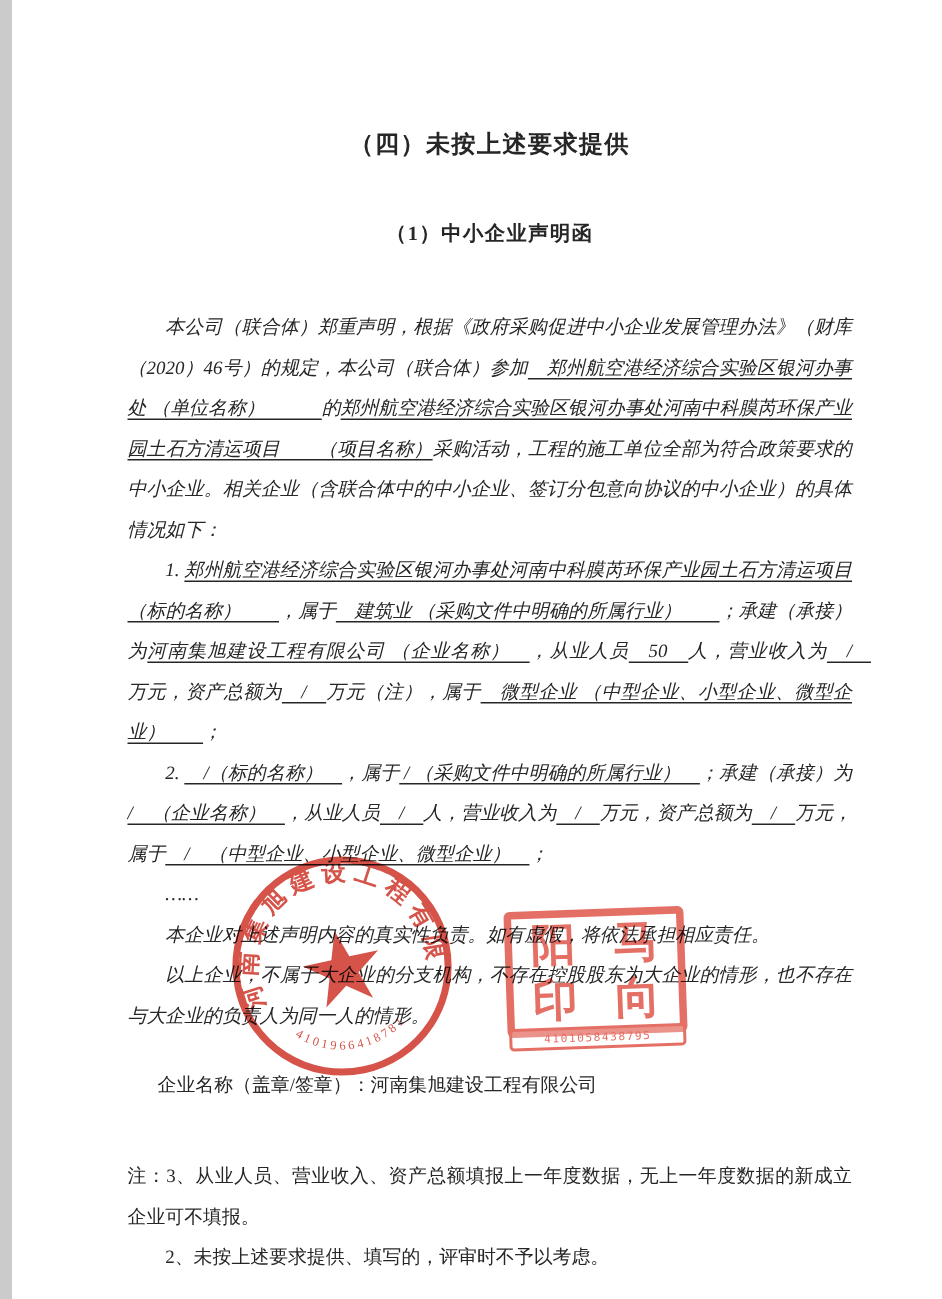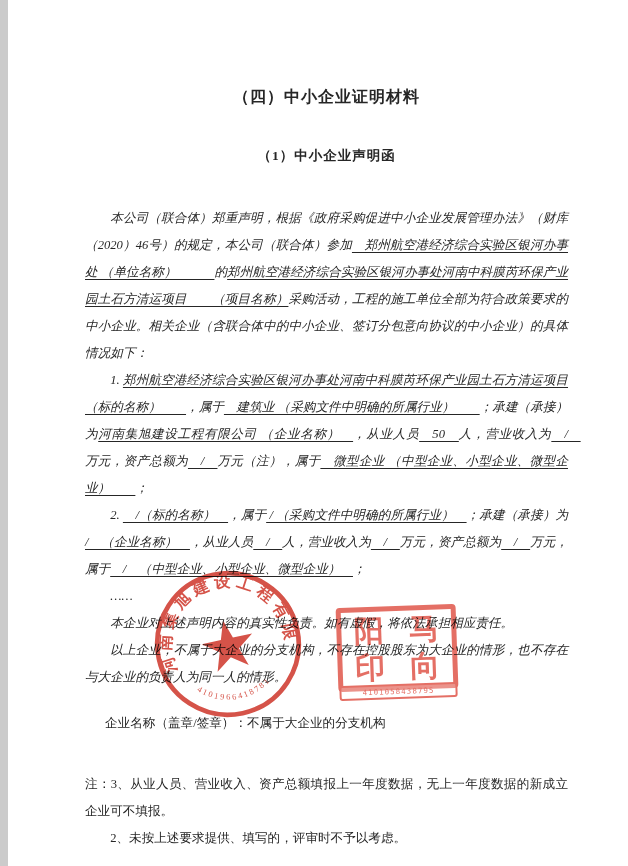--- a/index.html
+++ b/index.html
@@ -46,34 +46,34 @@
     font-family:"DejaVu Sans Mono","Liberation Mono",monospace;color:#e0564a;background:rgba(255,255,255,.25);
   }
 </style>
 </head>
 <body>
 
 <div class="page">
   <div class="edge-strip"></div>
 
   <div class="content">
-    <div class="doc-title">（四）中小企业证明材料</div>
+    <div class="doc-title">（四）未按上述要求提供</div>
     <div class="doc-subtitle">（1）中小企业声明函</div>
 
     <div class="body-text">
         <div class="para indent"><span>本公司（联合体）郑重声明，根据《政府采购促进中小企业发展管理办法》（财库（2020）46号）的规定，本公司（联合体）参加</span><span class="u">　郑州航空港经济综合实验区银河办事处 （单位名称）　　　</span><span>的</span><span class="u">郑州航空港经济综合实验区银河办事处河南中科膜芮环保产业园土石方清运项目　　（项目名称）</span><span>采购活动，工程的施工单位全部为符合政策要求的中小企业。相关企业（含联合体中的中小企业、签订分包意向协议的中小企业）的具体情况如下：</span></div>
         <div class="para indent"><span>1. </span><span class="u">郑州航空港经济综合实验区银河办事处河南中科膜芮环保产业园土石方清运项目（标的名称）　　</span><span>，属于</span><span class="u">　建筑业 （采购文件中明确的所属行业）　　</span><span>；承建（承接）为</span><span class="u">河南集旭建设工程有限公司 （企业名称）　</span><span>，从业人员</span><span class="u">　50　</span><span>人，营业收入为</span><span class="u">　/　</span><span>万元，资产总额为</span><span class="u">　/　</span><span>万元（注），属于</span><span class="u">　微型企业 （中型企业、小型企业、微型企业）　　</span><span>；</span></div>
         <div class="para indent"><span>2. </span><span class="u">　/（标的名称）　</span><span>，属于</span><span class="u"> / （采购文件中明确的所属行业）　</span><span>；承建（承接）为</span><span class="u"> /　（企业名称）　</span><span>，从业人员</span><span class="u">　/　</span><span>人，营业收入为</span><span class="u">　/　</span><span>万元，资产总额为</span><span class="u">　/　</span><span>万元，属于</span><span class="u">　/　（中型企业、小型企业、微型企业）　</span><span>；</span></div>
         <div class="para indent"><span>……</span></div>
         <div class="para indent"><span>本企业对上述声明内容的真实性负责。如有虚假，将依法承担相应责任。</span></div>
         <div class="para indent"><span>以上企业，不属于大企业的分支机构，不存在控股股东为大企业的情形，也不存在与大企业的负责人为同一人的情形。</span></div>
       </div>
 
     <div class="signature">
-      <div>企业名称（盖章/签章）：不属于大企业的分支机构</div>
+      <div>企业名称（盖章/签章）：河南集旭建设工程有限公司</div>
     </div>
 
     <div class="notes">
       <p class="note-line">注：3、从业人员、营业收入、资产总额填报上一年度数据，无上一年度数据的新成立企业可不填报。</p>
       <p class="note-line indent">2、未按上述要求提供、填写的，评审时不予以考虑。</p>
 
     </div>
   </div>
 
   <svg class="seal-round" viewBox="0 0 150 150">

